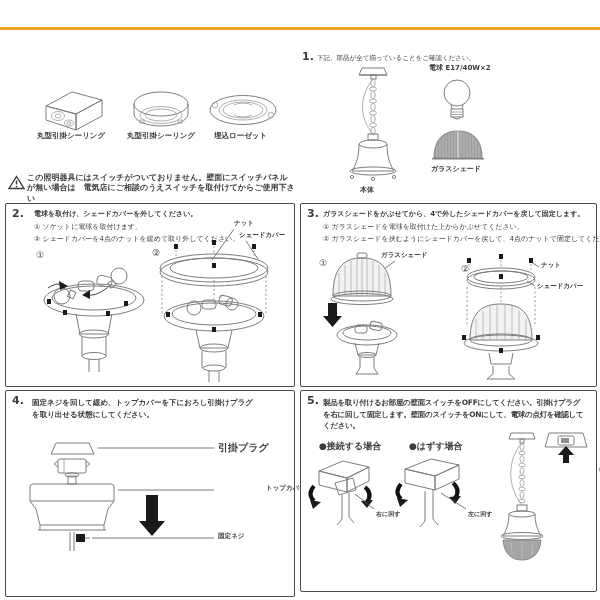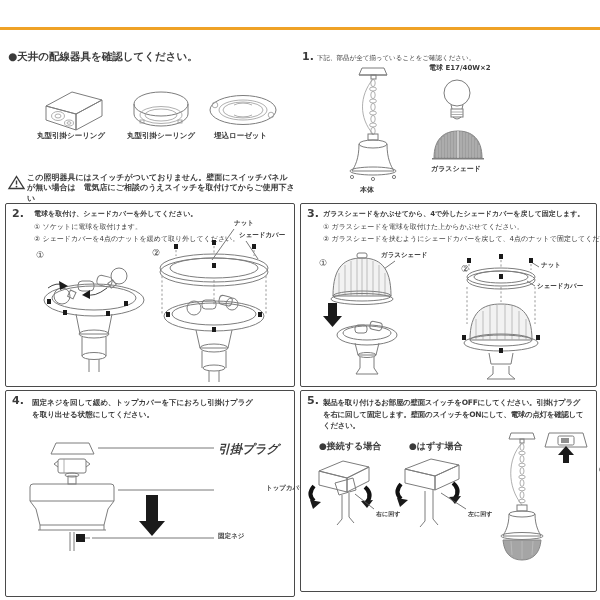--- a/index.html
+++ b/index.html
@@ -22,21 +22,20 @@
   .dash{stroke:#7d7d7d;stroke-width:0.8;fill:none;stroke-dasharray:2.2,2.2;}
   .lead{stroke:#555;stroke-width:0.8;fill:none;}
 </style>
 </head>
 <body>
 
 <div class="page">
 
   <div class="accent"></div>
 
-  <div class="txt b" style="left:8px;top:50px;font-size:10.5px;">●天井の配線器具を確認してください。</div>
 
   <svg style="left:38px;top:84px;" width="70" height="50">
     <polygon class="ln" points="8,22 34,8 64,16 38,30"></polygon>
     <polygon class="ln" points="8,22 8,36 38,46 38,30"></polygon>
     <polygon class="ln" points="38,30 38,46 64,32 64,16"></polygon>
     <ellipse class="lt" cx="20" cy="32" rx="6.5" ry="4.5"></ellipse>
     <ellipse class="lt" cx="20" cy="32" rx="3" ry="2"></ellipse>
     <ellipse class="lt" cx="31" cy="39" rx="4.5" ry="3"></ellipse>
     <ellipse class="lt" cx="31" cy="39" rx="2" ry="1.3"></ellipse>
   </svg>
@@ -275,21 +274,21 @@
         <path class="ln" d="M188,149 L190,160 L210,160 L212,149"></path>
         <path class="ln" d="M192,162 L192,170 M208,162 L208,170"></path>
         <path class="ln" d="M192,170 L186,175 L214,175 L208,170"></path>
       </g>
     </svg>
   </div>
 
   <div class="stepbox" style="left:5px;top:390px;width:288px;height:205px;">
     <span class="txt num" style="left:6px;top:3px;">4.</span>
     <div class="txt b wrap" style="left:26px;top:6px;width:228px;font-size:7.5px;line-height:1.6;">固定ネジを回して緩め、トップカバーを下におろし引掛けプラグを取り出せる状態にしてください。</div>
-    <span class="txt b" style="left:212px;top:51px;font-size:12px;font-style:italic;">引掛プラグ</span>
+    <span class="txt b" style="left:212px;top:51px;font-size:10px;">引掛プラグ</span>
     <span class="txt b" style="left:212px;top:94px;font-size:6.5px;margin-left:48px;">トップカバー</span>
     <span class="txt b" style="left:212px;top:142px;font-size:6.5px;">固定ネジ</span>
     <svg style="left:0;top:0;" width="288" height="205">
       <line class="lead" x1="92" y1="57" x2="208" y2="57"></line>
       <line class="lead" x1="112" y1="99" x2="208" y2="99"></line>
       <line class="lead" x1="86" y1="147" x2="208" y2="147"></line>
       <polygon class="ln" points="50,52 83,52 88,63 45,63"></polygon>
       <rect class="ln" x="52" y="68" width="28" height="14" rx="2" fill="#fff"></rect>
       <path class="ln" d="M52,70 l-4,3 l4,3 M80,70 l4,3 l-4,3"></path>
       <line class="lt" x1="58" y1="68" x2="58" y2="82"></line>

